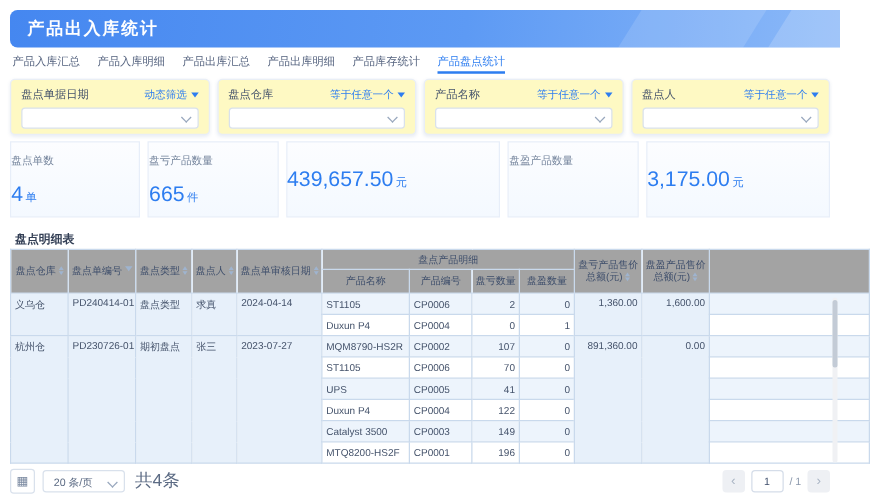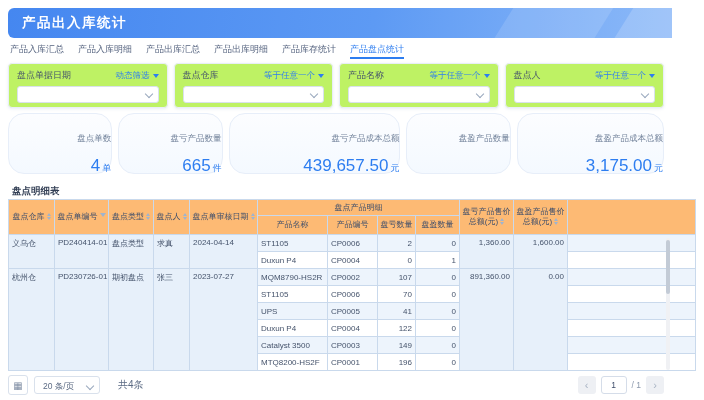--- a/index.html
+++ b/index.html
@@ -13,63 +13,63 @@
   .banner .stripe2{position:absolute;right:-14px;top:-22px;width:64px;height:80px;background:rgba(255,255,255,.18);transform:skewX(-32deg);}
   .banner h1{margin:0;line-height:30px;padding-left:14px;font-size:13.5px;color:#fff;font-weight:bold;letter-spacing:1.5px;position:relative;}
 
   
   .tabs{position:absolute;left:10px;top:40px;right:8px;height:19px;display:flex;gap:14px;align-items:flex-end;}
   .tab{font-size:9px;color:#55637f;cursor:pointer;padding-bottom:3px;white-space:nowrap;}
   .tab.active{color:#2d7df0;border-bottom:2px solid #2d7df0;padding-bottom:1px;}
 
   
   .filters{position:absolute;left:8px;top:63px;right:8px;height:45px;display:flex;gap:6px;}
-  .filter-card{flex:1;background:#bef264;border:1px solid #e9eef6;border-radius:4px;box-shadow:0 1px 3px rgba(100,130,180,.14);padding:5px 8px 0;}
+  .filter-card{flex:1;background:#fef9c3;border:1px solid #e9eef6;border-radius:4px;box-shadow:0 1px 3px rgba(100,130,180,.14);padding:5px 8px 0;}
   .filter-head{display:flex;justify-content:space-between;align-items:center;margin-bottom:4px;}
   .filter-label{font-size:9px;color:#45536b;}
   .filter-op{font-size:8.5px;color:#2d7df0;display:flex;align-items:center;gap:3px;cursor:pointer;white-space:nowrap;}
   .caret-down{width:0;height:0;border:3px solid transparent;border-top:4px solid #2d7df0;margin-top:4px;}
   .select{position:relative;height:15px;border:1px solid #d9e1ec;border-radius:3px;background:#fff;}
   .chev{position:absolute;right:6px;top:4px;width:5px;height:5px;border-right:1.2px solid #98a7bd;border-bottom:1.2px solid #98a7bd;transform:rotate(45deg);}
 
   
   .summary{position:absolute;left:8px;top:113px;right:8px;height:61px;display:flex;gap:6px;}
-  .sum-card{background:linear-gradient(180deg,#fcfdff,#f4f9ff);border:1px solid #e7eef9;border-radius:16px;text-align:right;padding-top:19px;box-sizing:border-box;}
+  .sum-card{background:linear-gradient(180deg,#fcfdff,#f4f9ff);border:1px solid #e7eef9;border-radius:0;text-align:left;padding-top:9px;box-sizing:border-box;}
   .sum-card:nth-child(1){flex:1;} .sum-card:nth-child(2){flex:1;} .sum-card:nth-child(3){flex:1.66;}
   .sum-card:nth-child(4){flex:1;} .sum-card:nth-child(5){flex:1.42;}
   .sum-label{font-size:8.5px;color:#74849c;}
   .sum-value{margin-top:11px;font-size:17px;color:#2d7df0;}
   .sum-unit{font-size:9px;margin-left:2px;}
 
   
   .section-title{position:absolute;left:12px;top:185px;font-size:9.5px;font-weight:bold;color:#333f55;}
   .table-wrap{position:absolute;left:8px;top:199px;width:688px;}
   table{border-collapse:collapse;width:688px;table-layout:fixed;}
   th,td{border:1px solid #c9d9ec;box-sizing:border-box;overflow:hidden;}
-  thead th{background:#fdba74;font-size:8px;font-weight:normal;color:#3e4e6b;padding:2px;line-height:1.25;text-align:center;}
+  thead th{background:#a3a3a3;font-size:8px;font-weight:normal;color:#3e4e6b;padding:2px;line-height:1.25;text-align:center;}
   thead tr:first-child th{height:16px;}
   thead tr:last-child th{height:19px;}
   tbody td{font-size:8px;height:17px;padding:0 3px;color:#45536b;white-space:nowrap;background:#fff;}
   td.num{text-align:right;}
   td.group-cell{background:#e7f0fa;vertical-align:top;padding-top:3px;}
   tr.alt td.pcell{background:#edf4fc;}
   .sort{display:inline-block;vertical-align:-1px;margin-left:2px;}
   .sort b{display:block;width:0;height:0;border-left:2.8px solid transparent;border-right:2.8px solid transparent;}
   .sort b.up{border-bottom:3.2px solid #9fb4cf;margin-bottom:1.5px;}
   .sort b.dn{border-top:3.2px solid #9fb4cf;}
   .hfilter{display:inline-block;width:0;height:0;border:3px solid transparent;border-top:4px solid #9fb4cf;vertical-align:-1px;margin-left:2px;}
   .vscroll{position:absolute;right:2px;top:238px;width:4px;height:132px;background:#f0f1f4;border-radius:2px;}
   .vscroll .thumb{position:absolute;top:2px;left:0;width:4px;height:54px;background:#c3cbd6;border-radius:2px;}
 
   
   .footer{position:absolute;left:8px;right:8px;top:375px;height:20px;display:flex;align-items:center;gap:6px;}
   .view-btn{width:18px;height:18px;border:1px solid #d9e1ec;border-radius:3px;display:flex;align-items:center;justify-content:center;font-size:10px;color:#7b8aa1;background:#fff;cursor:pointer;}
   .psize{position:relative;width:66px;height:18px;border:1px solid #d9e1ec;border-radius:3px;font-size:8.5px;color:#5c6b84;line-height:18px;padding-left:8px;background:#fff;box-sizing:border-box;cursor:pointer;}
   .psize .chev{top:6px;}
-  .total{font-size:10px;color:#5c6b84;margin-left:12px;}
+  .total{font-size:14px;color:#5c6b84;margin-left:2px;}
   .pager{margin-left:auto;display:flex;align-items:center;gap:5px;}
   .nav{width:18px;height:18px;background:#eef0f4;border-radius:3px;color:#a9b4c4;display:flex;align-items:center;justify-content:center;font-size:11px;cursor:pointer;}
   .page-box{width:24px;height:16px;border:1px solid #d5dde9;border-radius:3px;text-align:center;font-size:8.5px;line-height:16px;color:#3e4e6b;background:#fff;}
   .page-total{font-size:8.5px;color:#8a97ab;}
 </style>
 </head>
 <body>
 
 <div class="page">
 
@@ -130,28 +130,26 @@
   <div class="summary">
       <div class="sum-card">
         <div class="sum-label">盘点单数</div>
         <div class="sum-value">4<span class="sum-unit">单</span></div>
       </div>
       <div class="sum-card">
         <div class="sum-label">盘亏产品数量</div>
         <div class="sum-value">665<span class="sum-unit">件</span></div>
       </div>
       <div class="sum-card">
-        <div class="sum-label">盘亏产品成本总额</div>
         <div class="sum-value">439,657.50<span class="sum-unit">元</span></div>
       </div>
       <div class="sum-card">
         <div class="sum-label">盘盈产品数量</div>
       </div>
       <div class="sum-card">
-        <div class="sum-label">盘盈产品成本总额</div>
         <div class="sum-value">3,175.00<span class="sum-unit">元</span></div>
       </div>
     </div>
 
   <div class="section-title">盘点明细表</div>
 
   <div class="table-wrap">
     <table>
       <colgroup>
         <col style="width:46px">

